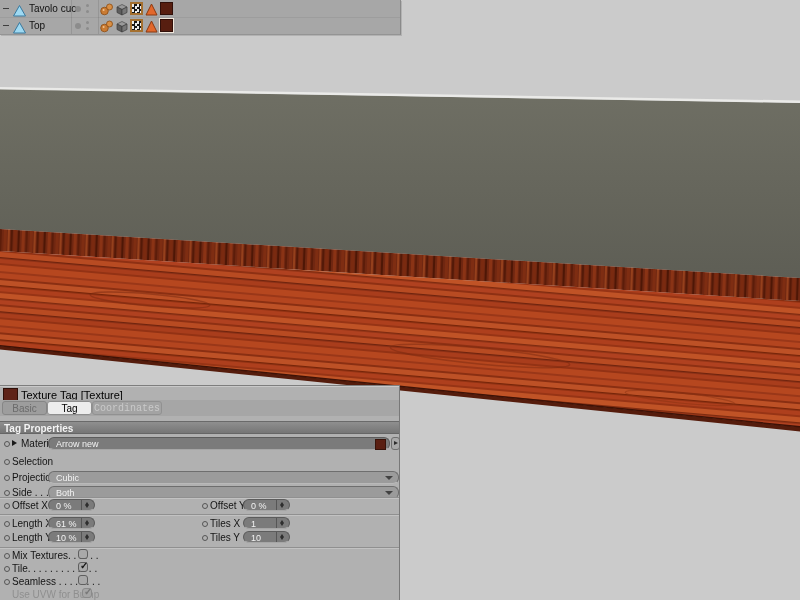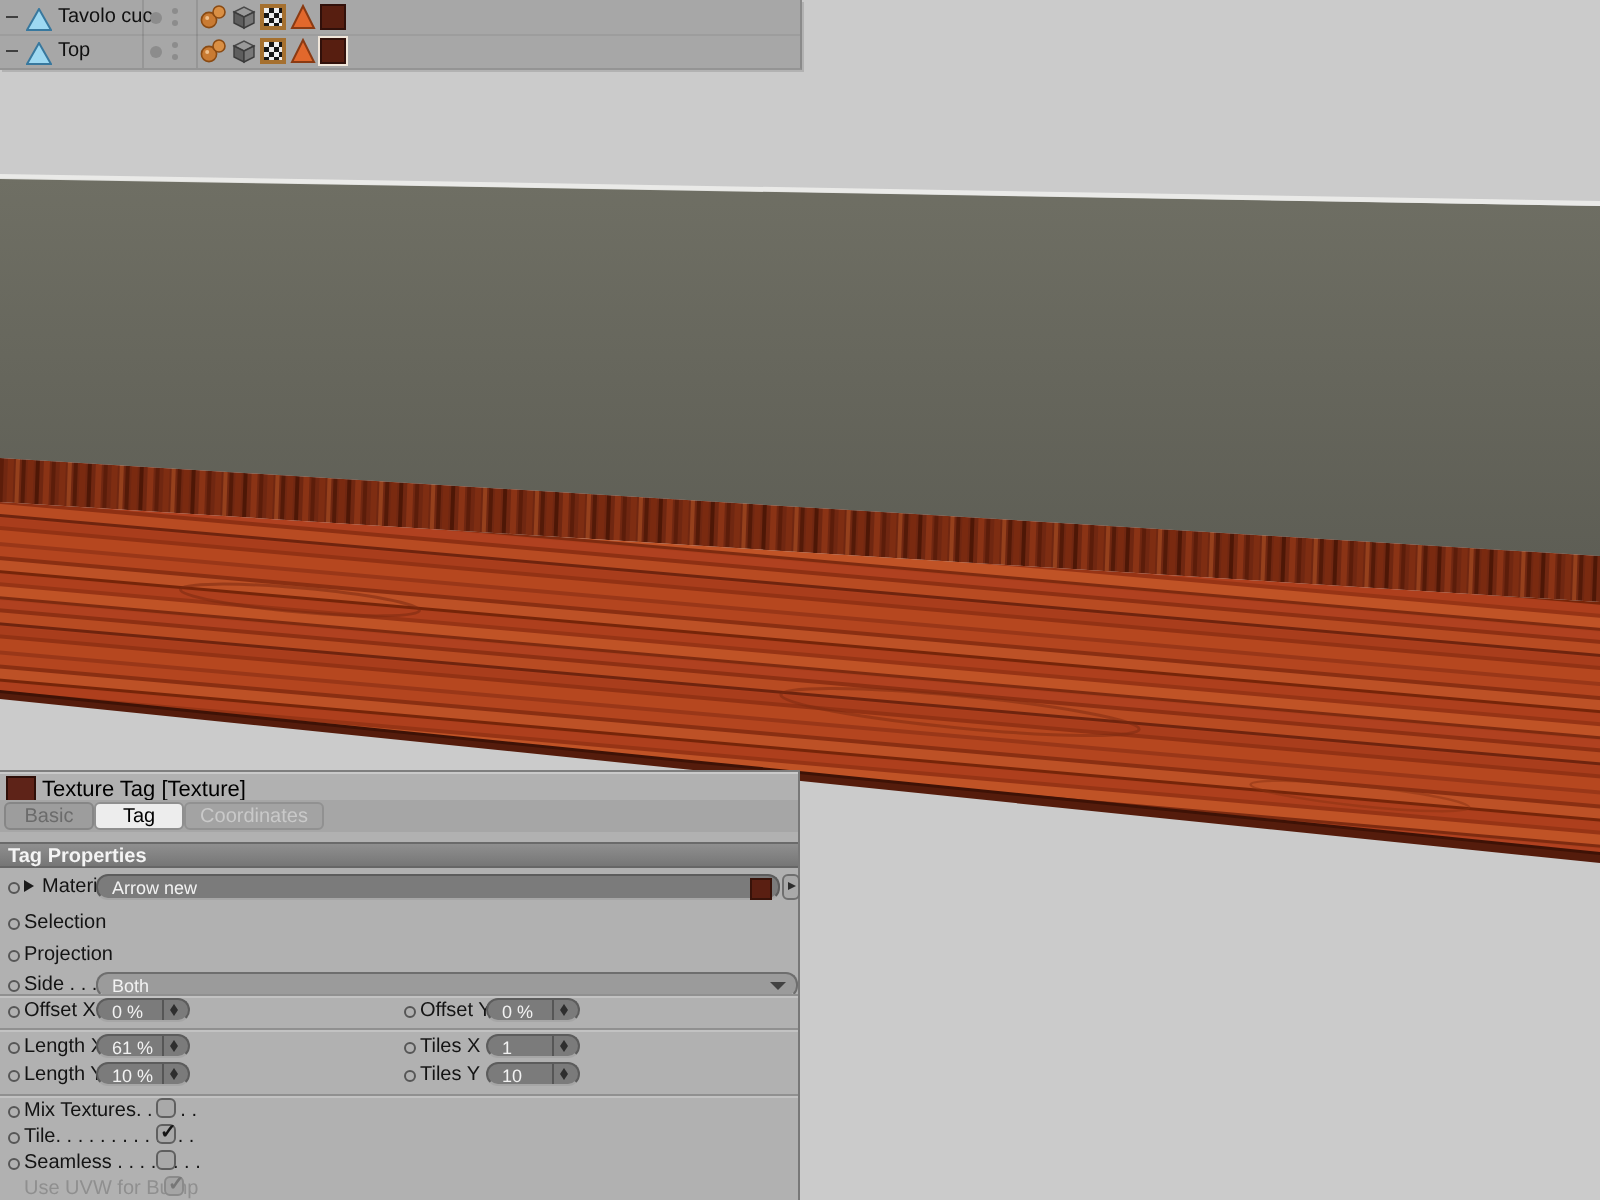--- a/index.html
+++ b/index.html
@@ -35,21 +35,21 @@
          border-top:1px solid #7E7E7E;border-right:1px solid #787878;box-sizing:border-box;
          box-shadow:inset 0 1px 0 #C9C9C9;font-size:10px;color:#111;}
   .titlebar{position:absolute;left:0;top:0;width:100%;height:18px;}
   .t-swatch{position:absolute;left:3px;top:2px;width:13px;height:13px;background:#5E2318;border:1px solid #2E0F08;}
   .t-title{position:absolute;left:21px;top:3px;font-size:11px;color:#000;}
   .tabstrip{position:absolute;left:0;top:14px;width:100%;height:16px;background:#A6A6A6;}
   .tab{position:absolute;top:1px;height:14px;line-height:14px;text-align:center;
        border-radius:3px;box-sizing:border-box;}
   .tab-basic{left:2px;width:45px;background:#9D9D9D;border:1px solid #868686;color:#6B6B6B;}
   .tab-active{left:47px;width:45px;background:#EDEDED;border:1px solid #8F8F8F;color:#000;}
-  .tab-dim{left:92px;width:70px;background:#A3A3A3;border:1px solid #919191;color:#C9C9C9;}
+  .tab-dim{left:92px;width:70px;background:#A3A3A3;border:1px solid #919191;color:#C9C9C9;font-family:Liberation Mono, monospace;}
   .secbar{position:absolute;left:0;top:35px;width:100%;height:13px;line-height:13px;
           background:linear-gradient(#8F8F8F,#767676);color:#F4F4F4;font-weight:bold;
           padding-left:4px;box-sizing:border-box;border-top:1px solid #6A6A6A;border-bottom:1px solid #666;}
   .prow{position:absolute;left:0;width:100%;height:15px;}
   .adot{position:absolute;top:4px;width:4px;height:4px;border:1px solid #565656;border-radius:50%;}
   .exp{position:absolute;left:12px;top:3px;width:0;height:0;
        border-left:5px solid #1A1A1A;border-top:3.5px solid transparent;border-bottom:3.5px solid transparent;}
   .plabel{position:absolute;top:1px;color:#141414;white-space:nowrap;}
   .plabel.dis{color:#8F8F8F;}
   .field{position:absolute;top:0;height:13px;border-radius:6px;box-sizing:border-box;
@@ -237,20 +237,24 @@
   </div>
 
   <div class="prow" style="top:69px">
     <span class="adot" style="left:4px"></span>
     <span class="plabel" style="left:12px">Selection</span>
   </div>
 
   <div class="prow" style="top:85px">
     <span class="adot" style="left:4px"></span>
     <span class="plabel" style="left:12px">Projection</span>
+    <div class="field drop" style="left:48px;width:351px">
+      <span class="fval">Cubic</span>
+      <span class="caret"></span>
+    </div>
   </div>
 
   <div class="prow" style="top:100px">
     <span class="adot" style="left:4px"></span>
     <span class="plabel" style="left:12px">Side . . . .</span>
     <div class="field drop" style="left:48px;width:351px">
       <span class="fval">Both</span>
       <span class="caret"></span>
     </div>
   </div>

